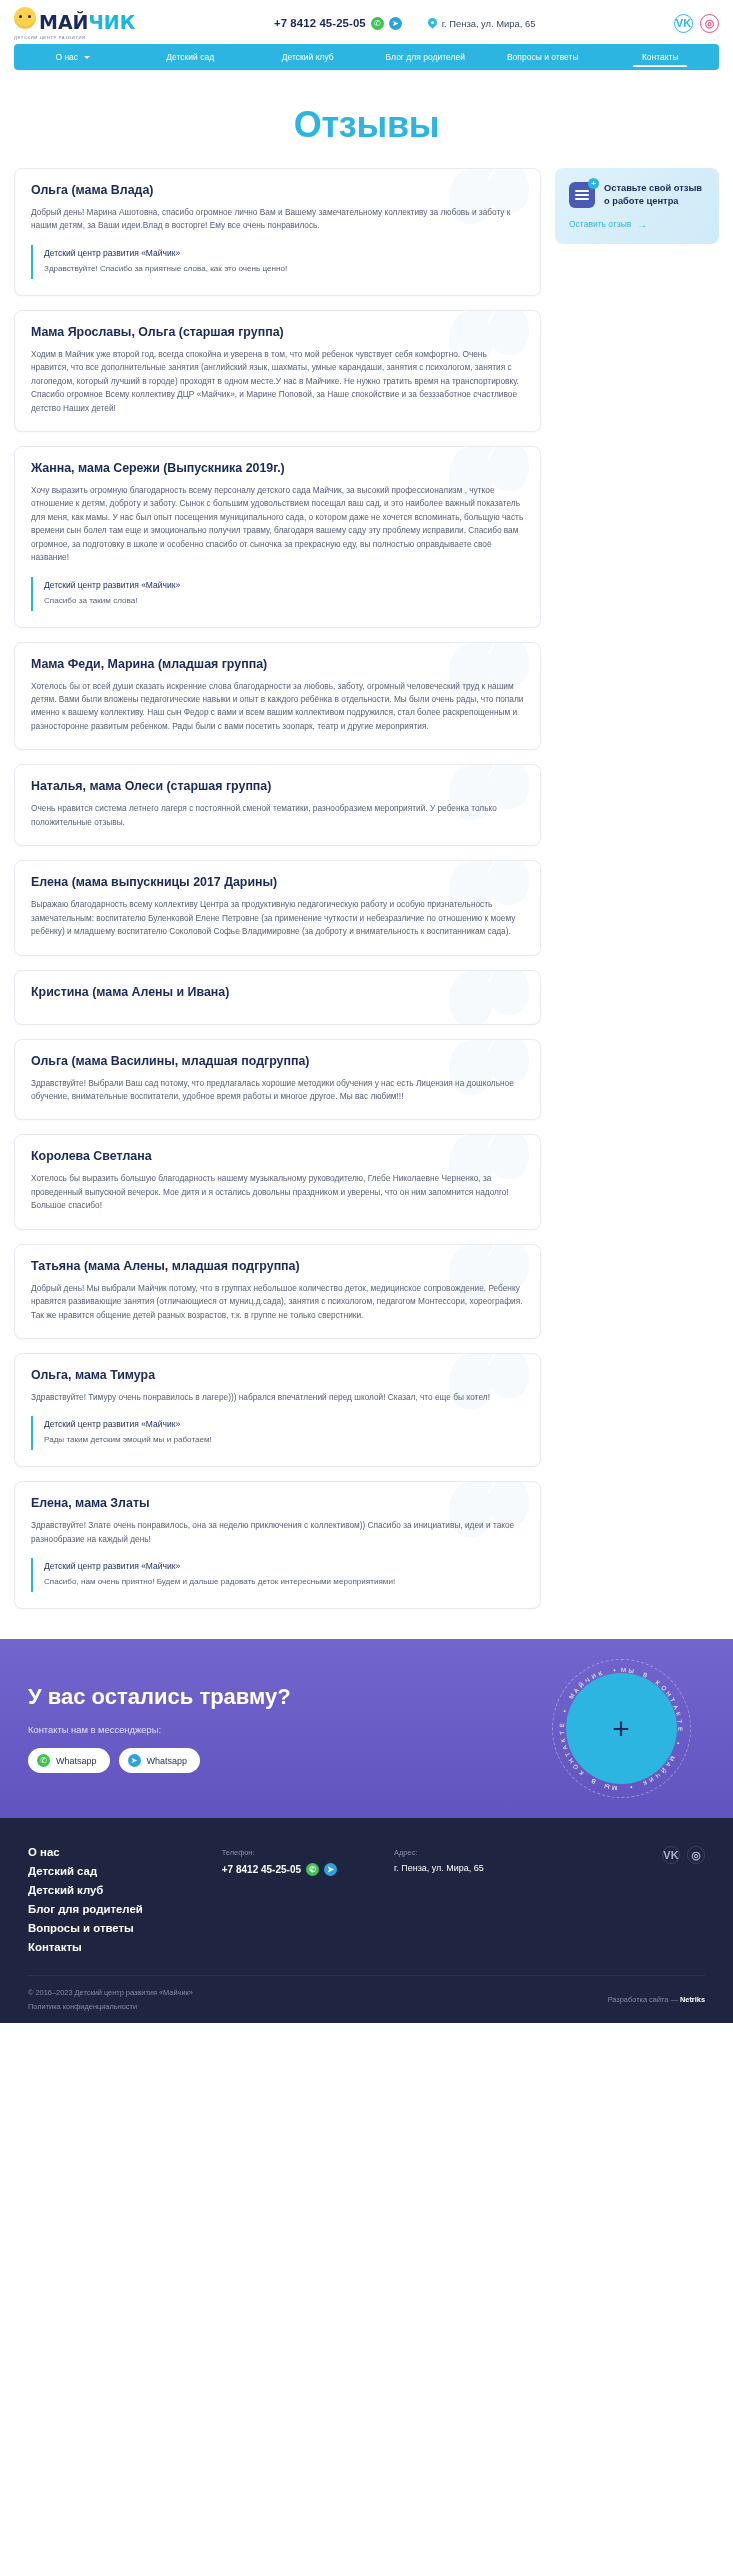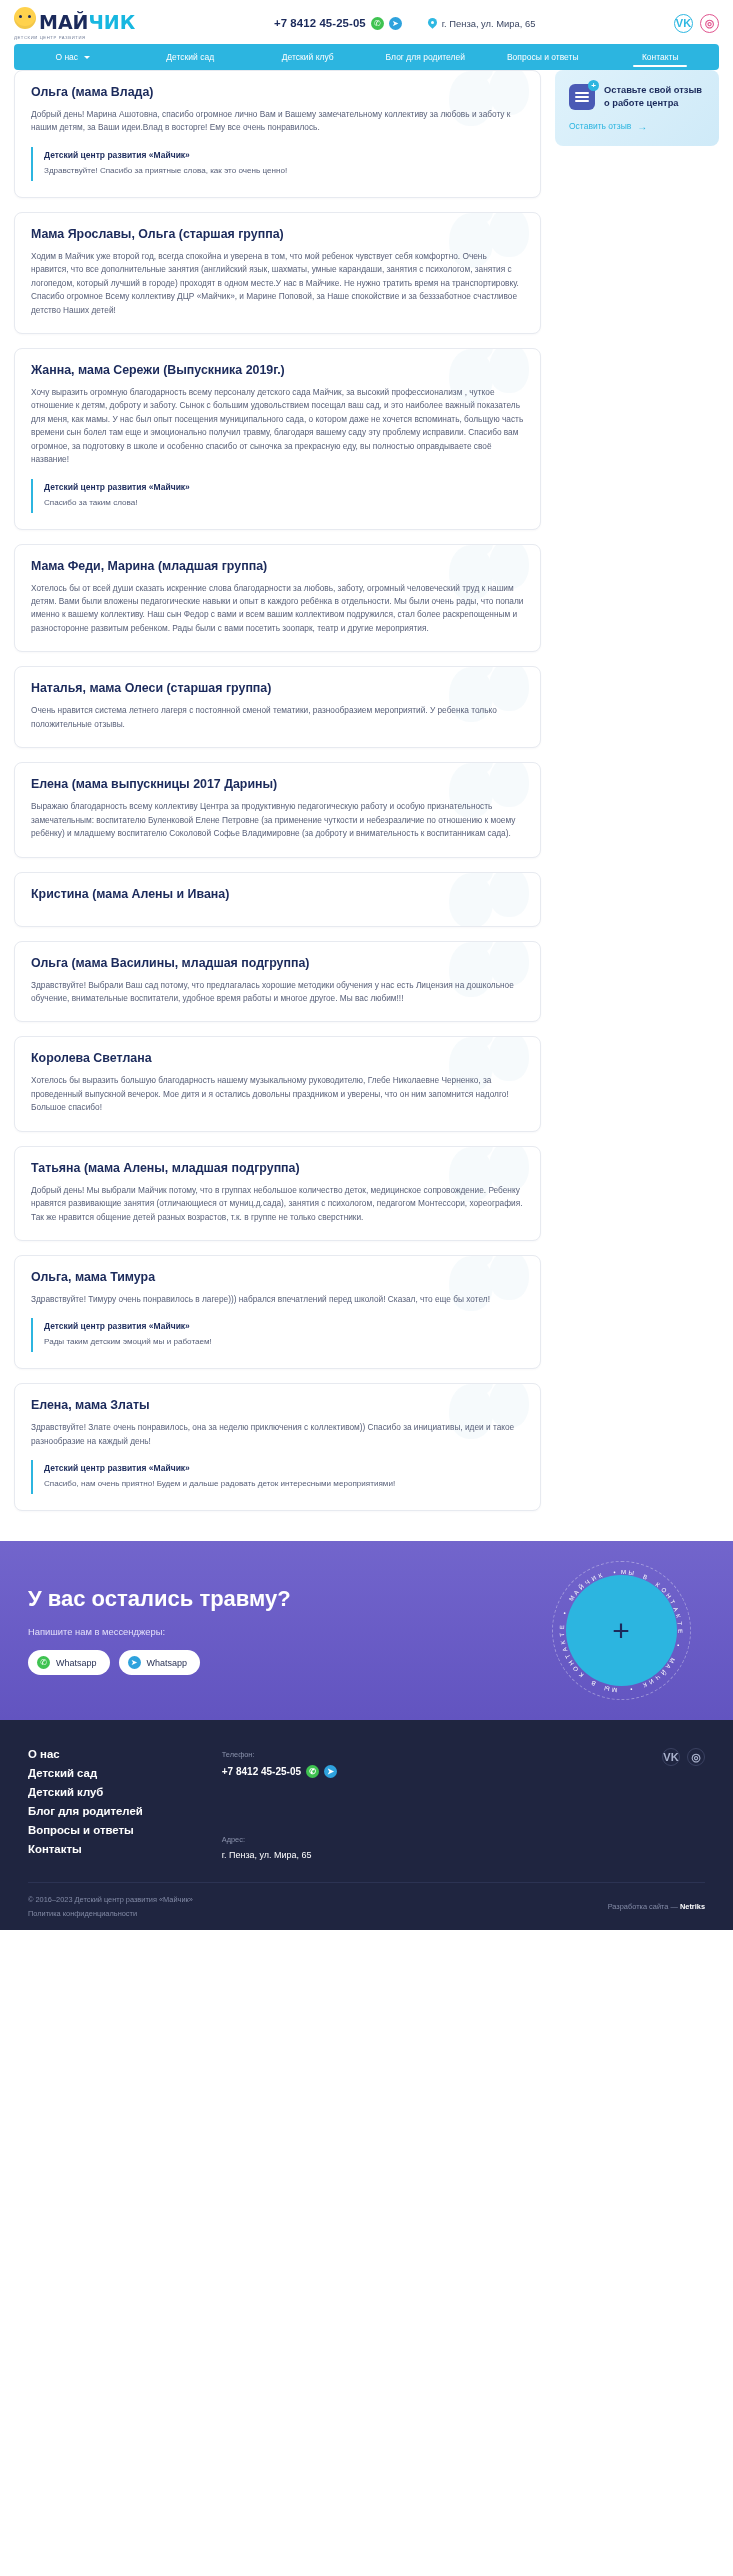--- a/index.html
+++ b/index.html
@@ -138,21 +138,21 @@
     position: relative; z-index: 2;
   }
   .rc-body {
     font-size: 8.3px; line-height: 1.62; color: #5a6versus; color: #59617a;
     position: relative; z-index: 2; text-align: left;
   }
   .rc-reply {
     margin-top: 12px; border-left: 2px solid #2cb5e0; padding: 3px 0 3px 11px;
     position: relative; z-index: 2;
   }
-  .rc-reply-name { font-size: 8.5px; font-weight: bold; color: #1b2a5b; margin-bottom: 5px; }
+  .rc-reply-name { font-size: 8.5px; font-weight: normal; color: #1b2a5b; margin-bottom: 5px; }
   .rc-reply-text { font-size: 8.1px; line-height: 1.6; color: #59617a; }
 
   
   .cta-card {
     width: 164px; flex: 0 0 164px;
     background: linear-gradient(135deg,#dff2fb 0%,#cfeaf8 100%);
     border-radius: 8px; padding: 14px 14px 14px 14px; position: relative;
   }
   .cta-row { display: flex; gap: 9px; align-items: flex-start; }
   .cta-icon {
@@ -215,21 +215,21 @@
   .circ-text span {
     position: absolute; left: 50%; top: 50%; font-size: 6.1px; color: #fff;
     letter-spacing: 1px; transform-origin: 0 0; white-space: nowrap;
   }
 
   
   .footer { background: #1f2540; padding: 28px 28px 10px 28px; color: #fff; }
   .footer-top { display: flex; align-items: flex-start; }
   .f-nav { display: flex; flex-direction: column; gap: 7px; }
   .f-nav a { font-size: 11.4px; color: #ffffff; font-weight: bold; text-decoration: none; }
-  .f-mid { display: flex; gap: 57px; margin-left: 79px; padding-top: 2px; flex-direction: column;}
+  .f-mid { display: flex; gap: 57px; margin-left: 79px; padding-top: 2px;}
   .f-label { font-size: 7.4px; color: #8b93ad; margin-bottom: 6px; }
   .f-val { font-size: 10px; color: #ffffff; font-weight: bold; display:flex;align-items:center;gap:5px;}
   .f-val.addr { font-weight: normal; font-size: 9px; }
   .f-soc { margin-left: auto; display: flex; gap: 7px; }
   .f-soc .soc { border-color: #3a4161; color: #aab2cc; width: 18px; height: 18px;}
   .footer-bottom {
     display: flex; justify-content: space-between; align-items: center;
     border-top: 1px solid #2c3353; margin-top: 22px; padding-top: 10px;
   }
   .fb-left { font-size: 7.4px; color: #838ba6; line-height: 1.8; }
@@ -284,20 +284,23 @@
         <span>Блог для родителей</span>
       </div>
     <div class="nav-item">
         <span>Вопросы и ответы</span>
       </div>
     <div class="nav-item active">
         <span>Контакты</span>
       </div>
   </div>
 
+  <div class="hero">
+    <h1>Отзывы</h1>
+  </div>
 
   <div class="content">
     <div class="reviews-col" id="reviews-col">
         <div class="review-card">
           <div class="wm">
             <span style="width:44px;height:55px;left:4px;top:10px;border-radius:50% 50% 45% 45%;"></span>
             <span style="width:40px;height:50px;left:44px;top:4px;border-radius:50% 50% 45% 45%;"></span>
             <span style="width:22px;height:22px;left:26px;top:-2px;border-radius:50%;"></span>
           </div>
           <div class="rc-title">Ольга (мама Влада)</div>
@@ -429,21 +432,21 @@
       <div class="cta-link">
         <span>Оставить отзыв</span>
         <span class="arr">→</span>
       </div>
     </div>
   </div>
 
   <div class="qband">
     <div class="qband-left">
       <h2>У вас остались травму?</h2>
-      <p>Напишите нам в мессенджеры:</p>
+      <p>Контакты нам в мессенджеры:</p>
       <div class="msgr-row">
         <div class="msgr-btn">
           <span class="msgr-dot dot-wa">✆</span>
           <span>Whatsapp</span>
         </div>
         <div class="msgr-btn">
           <span class="msgr-dot dot-tg">➤</span>
           <span>Whatsapp</span>
         </div>
       </div>

